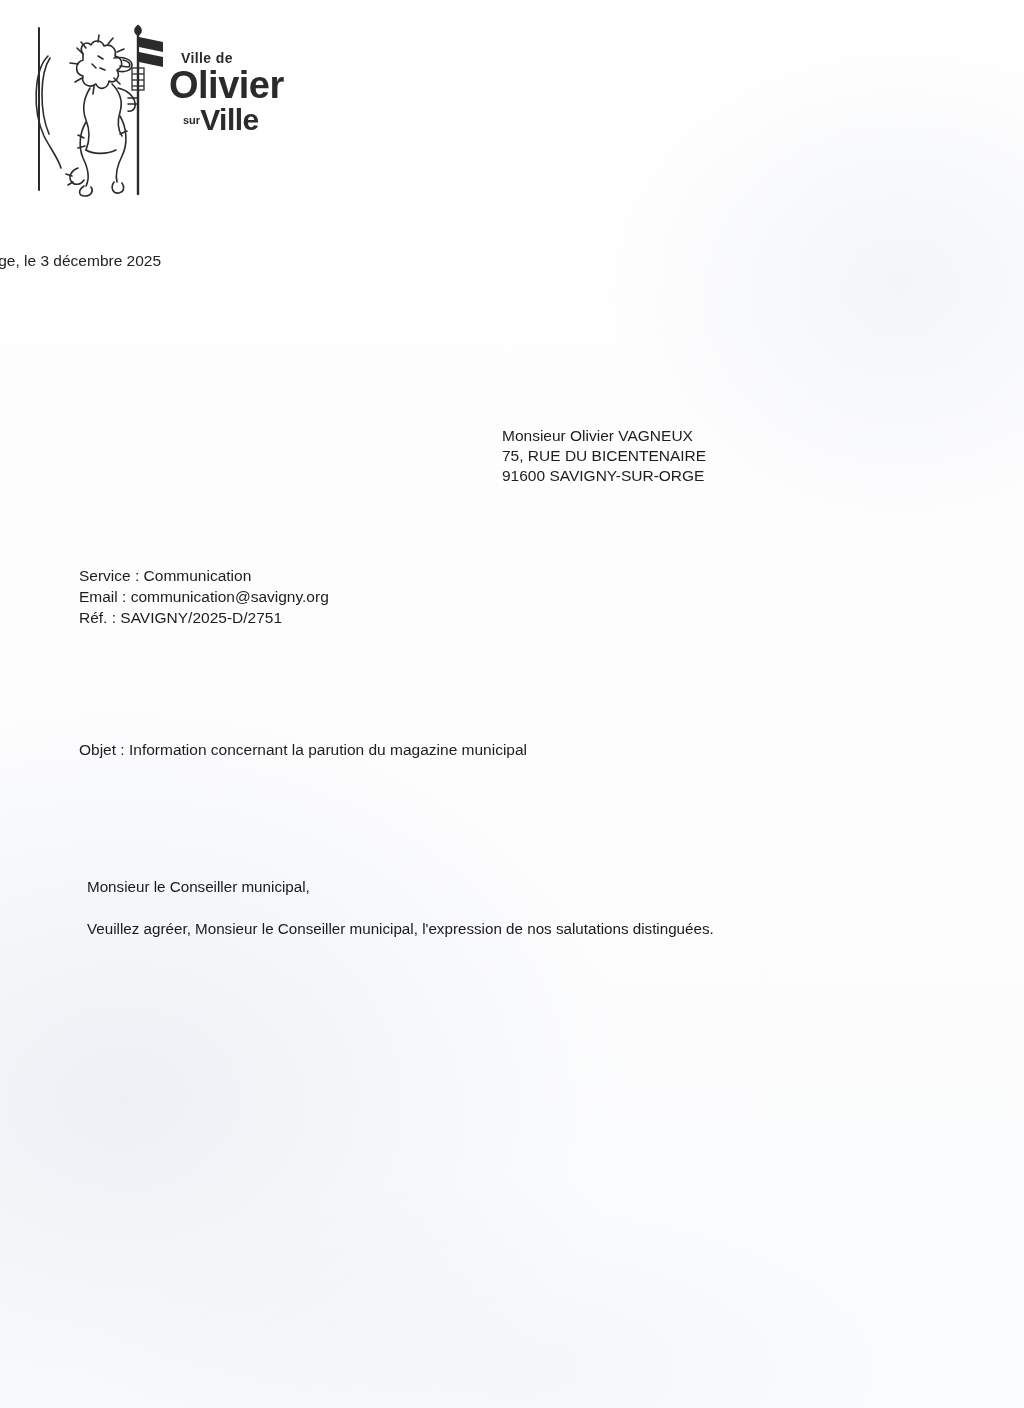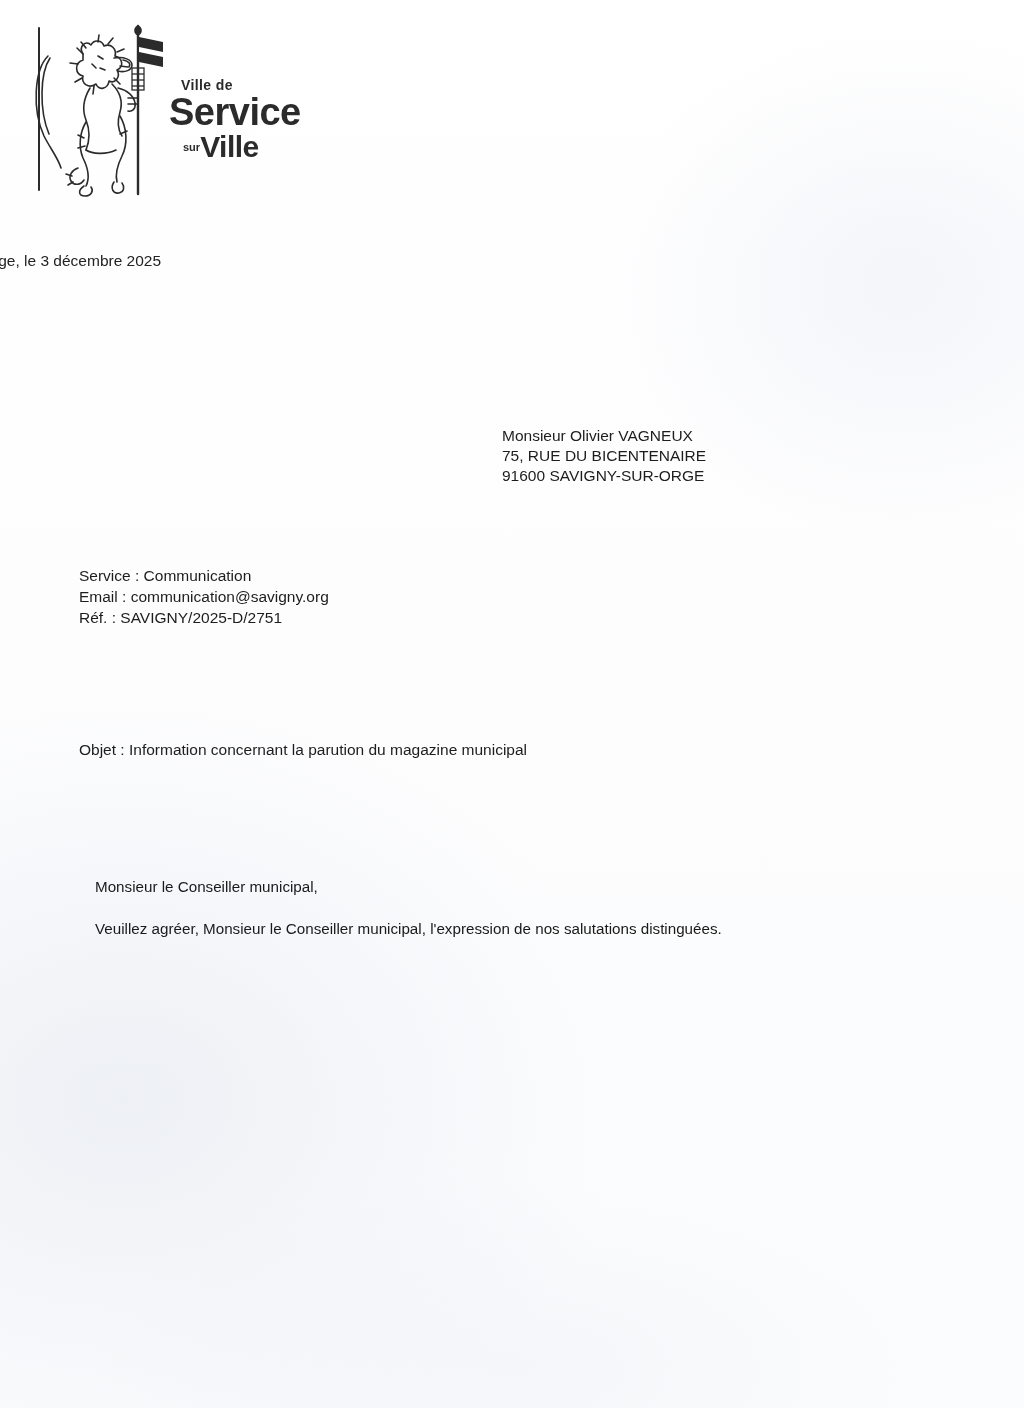--- a/index.html
+++ b/index.html
@@ -38,21 +38,21 @@
     left: 28px;
     top: 18px;
     width: 300px;
     height: 180px;
     display: flex;
     align-items: flex-start;
   }
   #logo-mark { width: 135px; height: 180px; flex: none; }
   #logo-words {
     margin-left: 6px;
-    margin-top: 60px;
+    margin-top: 33px;
     color: #2b2b2b;
     line-height: 1;
   }
   .word-ville {
     font-size: 14px;
     font-weight: bold;
     letter-spacing: 0.4px;
     display: block;
     margin-left: 12px;
   }
@@ -110,21 +110,21 @@
     left: 79px;
     top: 420px;
     font-size: 15.5px;
     color: #1d1d1d;
     white-space: nowrap;
   }
 
   
   #body-block {
     position: absolute;
-    left: 95px;
+    left: 87px;
     top: 537px;
     width: 832px;
     font-size: 15.2px;
     line-height: 22px;
     color: #1a1a1a;
   }
   #body-block p { margin: 0 0 20px 0; }
   #body-block p:last-child { margin-bottom: 11px; }
 </style>
 </head>
@@ -185,21 +185,21 @@
 
       <g stroke="#2b2b2b" stroke-width="1.3" fill="none">
         <rect x="104" y="50" width="12" height="22"></rect>
         <line x1="104" y1="56" x2="116" y2="56"></line>
         <line x1="104" y1="62" x2="116" y2="62"></line>
         <line x1="104" y1="68" x2="116" y2="68"></line>
       </g>
     </svg>
     <div id="logo-words">
       <span class="word-ville">Ville de</span>
-      <span class="word-savigny">Service</span>
+      <span class="word-savigny">Olivier</span>
       <span class="word-surorge">
         <span class="word-sur">sur</span><span class="word-orge">Ville</span>
       </span>
     </div>
   </div>
 
   <div id="date-line">Savigny-sur-Orge, le 3 décembre 2025</div>
 
   <div id="recipient">
     <div>Monsieur Olivier VAGNEUX</div>

